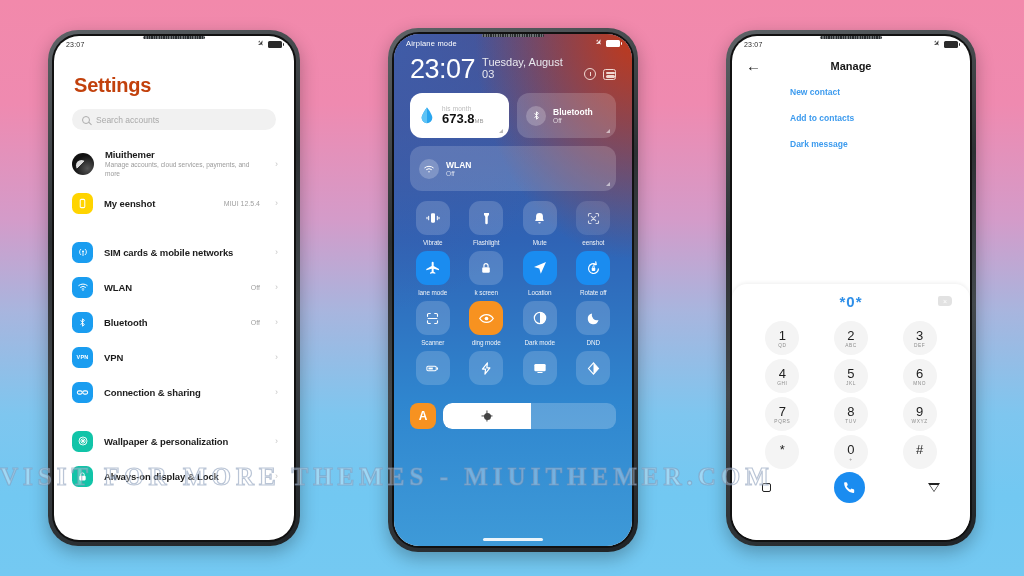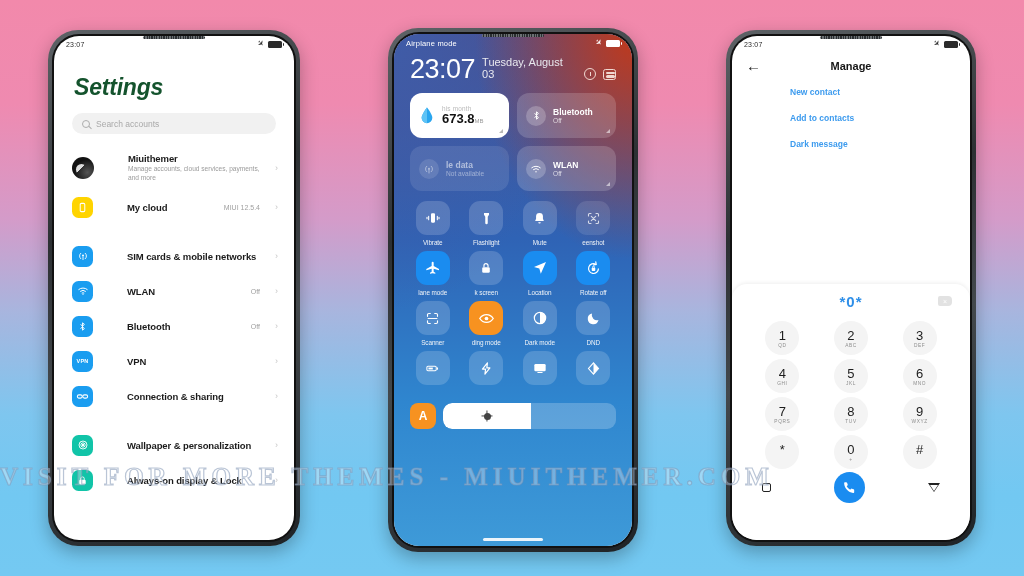--- a/index.html
+++ b/index.html
@@ -53,21 +53,21 @@
   .sb-light { color:#fff; }
   .sb-right { display:flex; align-items:center; gap:4px; }
   .plane-ico { font-size:8px; line-height:1; transform:rotate(45deg); }
   .batt {
     width:14px; height:7px; border-radius:1.5px; background:currentColor;
     position:relative;
   }
   .batt::after{content:"";position:absolute;right:-2px;top:2px;width:1.5px;height:3px;background:currentColor;border-radius:0 1px 1px 0;}
 
   
-  .settings-title { font-size:23px; font-weight:700; color:#14532d; padding:22px 20px 0; letter-spacing:-.2px;font-style:italic; }
+  .settings-title { font-size:20px; font-weight:700; color:#c2410c; padding:22px 20px 0; letter-spacing:-.2px; }
   .searchbar {
     margin:12px 18px 0; height:21px; border-radius:11px; background:#f1f1f1;
     display:flex; align-items:center; gap:6px; padding:0 10px;
   }
   .mag { width:8px; height:8px; border:1.2px solid #adadad; border-radius:50%; position:relative; flex:none;}
   .mag::after{content:"";position:absolute;right:-3px;bottom:-2px;width:4px;height:1.2px;background:#adadad;transform:rotate(45deg);}
   .search-ph { font-size:8.5px; color:#a9a9a9; }
 
   .list { margin-top:12px; }
   .row {
@@ -77,21 +77,21 @@
   .row-gap { height:14px; }
   .ico {
     width:21px; height:21px; border-radius:6.5px; flex:none;
     display:flex; align-items:center; justify-content:center;
     color:#fff; font-size:10px;
   }
   .avatar { width:22px;height:22px;border-radius:50%;flex:none;
     background:radial-gradient(circle at 70% 70%,#555 0%,#111 60%); position:relative; overflow:hidden;}
   .avatar::after{content:"";position:absolute;left:4px;top:7px;width:11px;height:11px;border-radius:50%;
     background:linear-gradient(135deg,#dcdcdc 0 45%,transparent 45%);}
-  .row-main { flex:1; min-width:0;margin-left:23px; }
+  .row-main { flex:1; min-width:0; }
   .row-title { font-size:9.5px; color:#1b1b1b; font-weight:600; letter-spacing:-.1px;}
   .row-title.lite { font-weight:700; }
   .row-sub { font-size:6.6px; color:#9b9b9b; line-height:1.35; margin-top:1px; }
   .row-val { font-size:7px; color:#a0a0a0; margin-right:4px; }
   .chev { color:#c7c7c7; font-size:9px; flex:none; }
 
   
   .cc {
     width:100%; height:100%; position:relative;
     background:
@@ -234,21 +234,21 @@
           <span class="chev">›</span>
         </div>
 
         <div class="row">
           <span class="ico" style="background:#ffd400;">
             <svg width="11" height="11" viewBox="0 0 24 24">
                 <rect x="7" y="3" width="10" height="18" rx="2.5" fill="none" stroke="#fff" stroke-width="2.2"></rect>
               </svg>
           </span>
           <span class="row-main">
-            <div class="row-title">My cloud</div>
+            <div class="row-title">My eenshot</div>
           </span>
           <span class="row-val">MIUI 12.5.4</span>
           <span class="chev">›</span>
         </div>
 
         <div class="row-gap"></div>
 
         <div class="row">
           <span class="ico" style="background:#1a9df0;">
             <svg width="12" height="12" viewBox="0 0 24 24" fill="#fff">
@@ -393,35 +393,20 @@
               <span class="bt-txt">
                 <div class="bt-name">Bluetooth</div>
                 <div class="bt-state">Off</div>
               </span>
             </div>
             <span class="corner"></span>
           </div>
         </div>
 
         <div class="bigtiles" style="padding-top:8px;">
-          <div class="bigtile bt-dim">
-            <div class="bt-row">
-              <span class="bt-circ" style="background:rgba(255,255,255,.12);">
-                <svg width="12" height="12" viewBox="0 0 24 24" fill="none" stroke="rgba(255,255,255,.55)" stroke-width="1.7" stroke-linecap="round">
-                    <path d="M7.5 6.5a7 7 0 000 11M16.5 6.5a7 7 0 010 11"></path>
-                    <circle cx="12" cy="11.5" r="1.8" fill="rgba(255,255,255,.55)" stroke="none"></circle>
-                    <path d="M12 13.5V20"></path>
-                  </svg>
-              </span>
-              <span class="bt-txt">
-                <div class="bt-name off">le data</div>
-                <div class="bt-state off">Not available</div>
-              </span>
-            </div>
-          </div>
 
           <div class="bigtile bt-glass">
             <div class="bt-row">
               <span class="bt-circ">
                 <svg width="12" height="12" viewBox="0 0 24 24" fill="none" stroke="#fff" stroke-width="2" stroke-linecap="round">
                     <path d="M3.5 9.5a13 13 0 0117 0"></path>
                     <path d="M7 13a8 8 0 0110 0"></path>
                     <circle cx="12" cy="17.5" r="1.4" fill="#fff" stroke="none"></circle>
                   </svg>
               </span>

